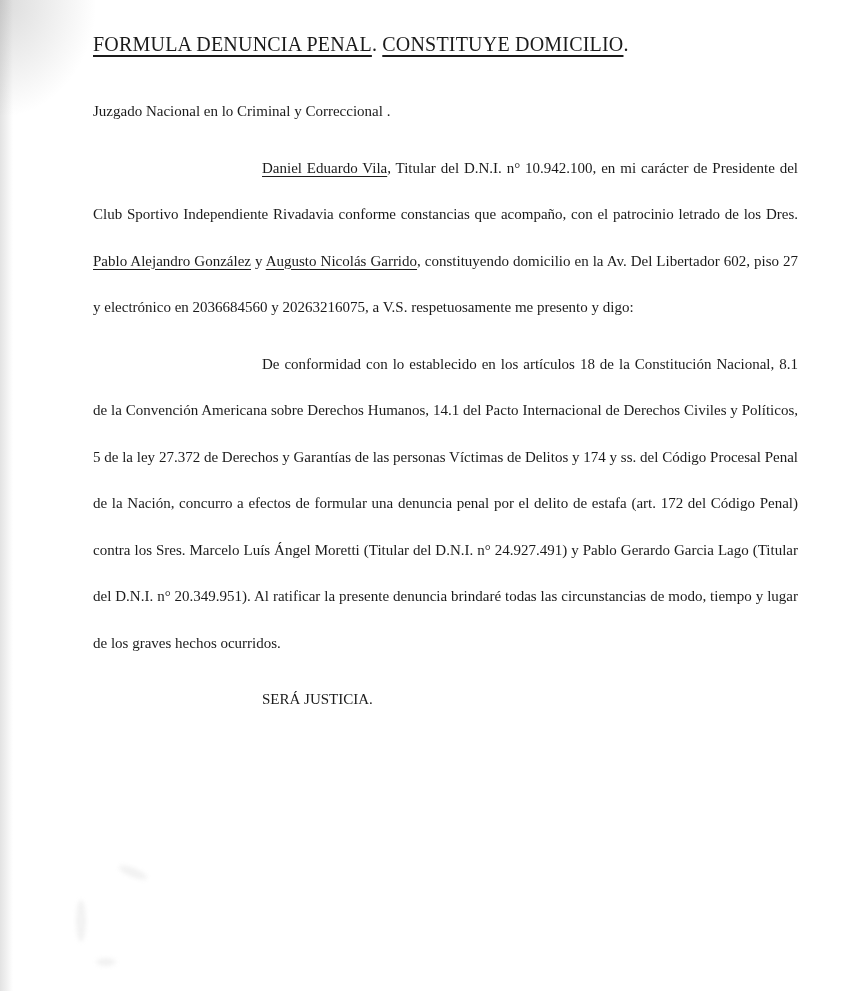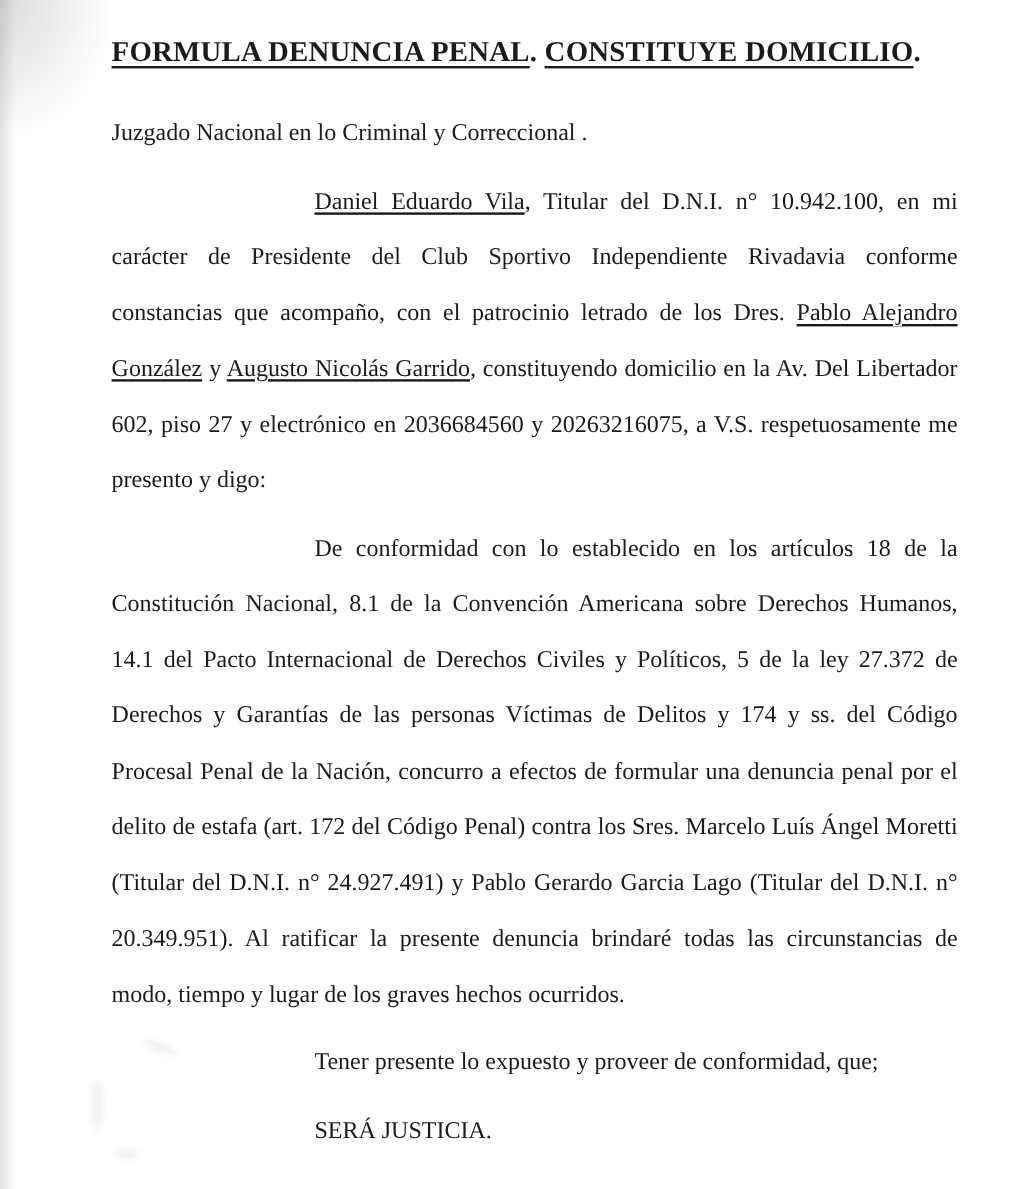--- a/index.html
+++ b/index.html
@@ -29,27 +29,27 @@
   }
   .smudge {
     position: absolute; background: rgba(150,150,150,0.12);
     border-radius: 50%; filter: blur(2px); pointer-events: none;
   }
   .smudge.s1 { left: 118px; top: 868px; width: 30px; height: 9px; transform: rotate(22deg); }
   .smudge.s2 { left: 76px;  top: 900px; width: 10px; height: 42px; }
   .smudge.s3 { left: 96px;  top: 958px; width: 20px; height: 8px; }
 
   .title {
-    font-size: 24px; line-height: 28px; font-weight: 700;
+    font-size: 20px; line-height: 28px; font-weight: 400;
     margin: 0 0 30px 0; letter-spacing: 0.2px;
   }
   .title .u { text-decoration: underline; text-decoration-thickness: 2px; text-underline-offset: 4px; }
 
   p.doc {
-    font-size: 20px;
+    font-size: 15px;
     line-height: 46.5px;
     margin: 0 0 10px 0;
     text-align: justify;
     hyphens: none;
   }
   p.left { text-align: left; }
   .indent { text-indent: 169px; }
   .b { font-weight: 400; }
   .u { text-decoration: underline; text-underline-offset: 3px; }
 </style>
@@ -59,21 +59,20 @@
 <div class="page">
 
   <h1 class="title"><span class="u">FORMULA DENUNCIA PENAL</span><span>. </span><span class="u">CONSTITUYE DOMICILIO</span><span>.</span></h1>
 
   <p class="doc left">Juzgado Nacional en lo Criminal y Correccional .</p>
 
   <p class="doc indent"><span class="b u">Daniel Eduardo Vila</span><span>, Titular del D.N.I. n° 10.942.100, en mi carácter de Presidente del Club Sportivo Independiente Rivadavia conforme constancias que acompaño, con el patrocinio letrado de los Dres. </span><span class="u">Pablo Alejandro González</span><span> y </span><span class="u">Augusto Nicolás Garrido</span><span>, constituyendo domicilio en la Av. Del Libertador 602, piso 27 y electrónico en </span><span class="b">2036684560</span><span> y </span><span class="b">20263216075</span><span>, a V.S. respetuosamente me presento y digo:</span></p>
 
   <p class="doc indent"><span>De conformidad con lo establecido en los artículos 18 de la Constitución Nacional, 8.1 de la Convención Americana sobre Derechos Humanos, 14.1 del Pacto Internacional de Derechos Civiles y Políticos, 5 de la ley 27.372 de Derechos y Garantías de las personas Víctimas de Delitos y 174 y ss. del Código Procesal Penal de la Nación, concurro a efectos de formular una denuncia penal por el delito de estafa (art. 172 del Código Penal) contra los Sres. </span><span class="b">Marcelo Luís Ángel Moretti</span><span> (Titular del D.N.I. n° 24.927.491) y </span><span class="b">Pablo Gerardo Garcia Lago</span><span> (Titular del D.N.I. n° 20.349.951). Al ratificar la presente denuncia brindaré todas las circunstancias de modo, tiempo y lugar de los graves hechos ocurridos.</span></p>
 
-  <p class="doc indent left">Tener presente lo expuesto y proveer de conformidad, que;</p>
 
   <p class="doc indent left">SERÁ JUSTICIA.</p>
 
 </div>
 
 <div class="scan-corner"></div>
 <div class="scan-left"></div>
 <div class="smudge s1"></div>
 <div class="smudge s2"></div>
 <div class="smudge s3"></div>

